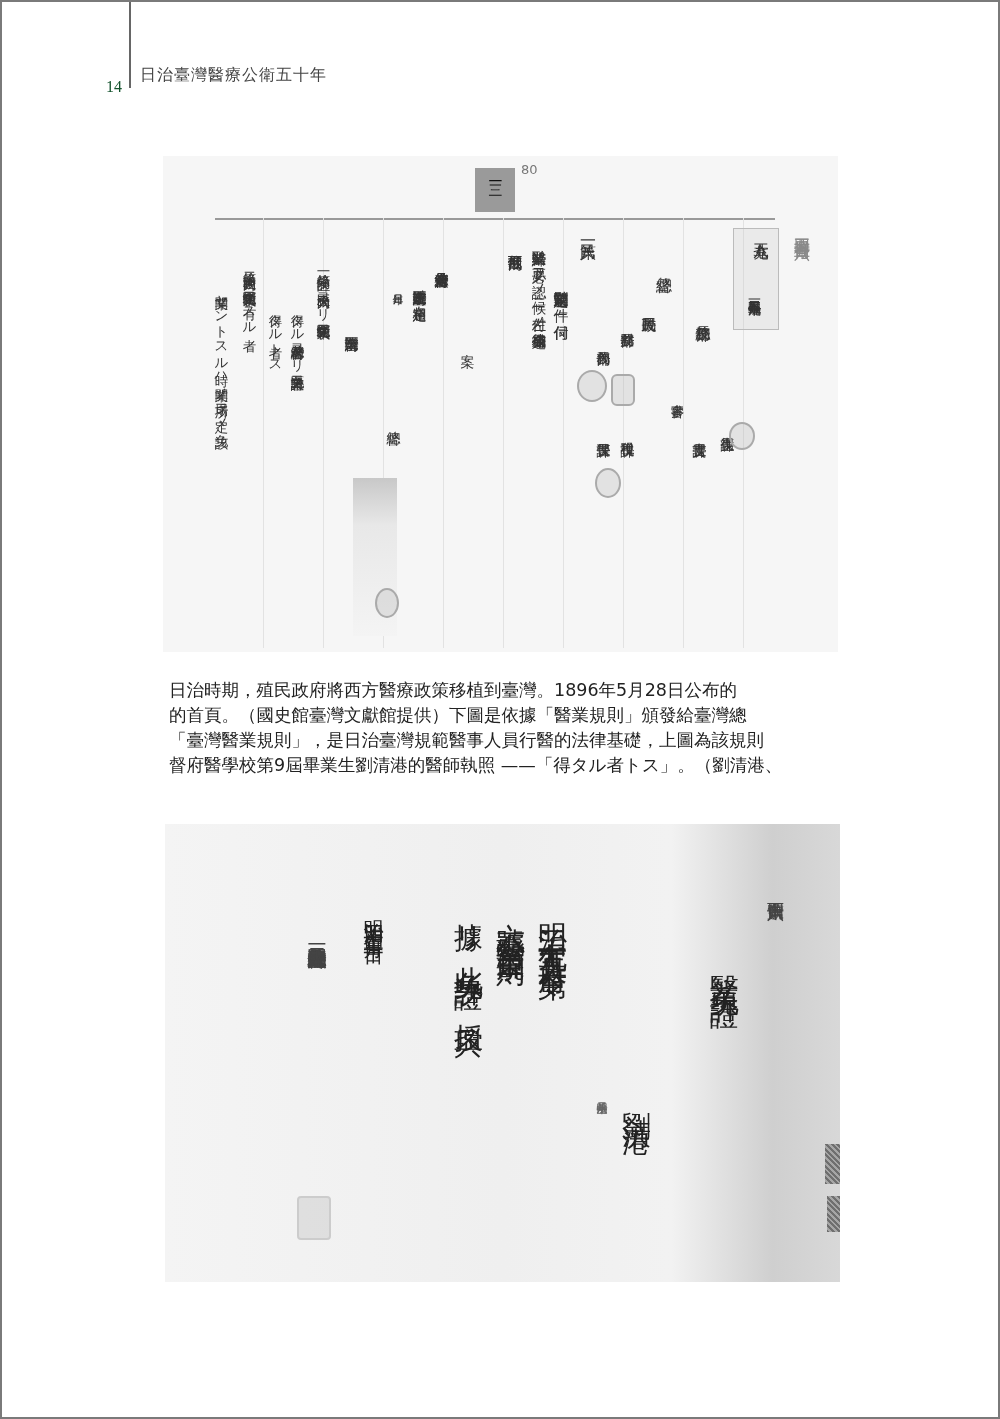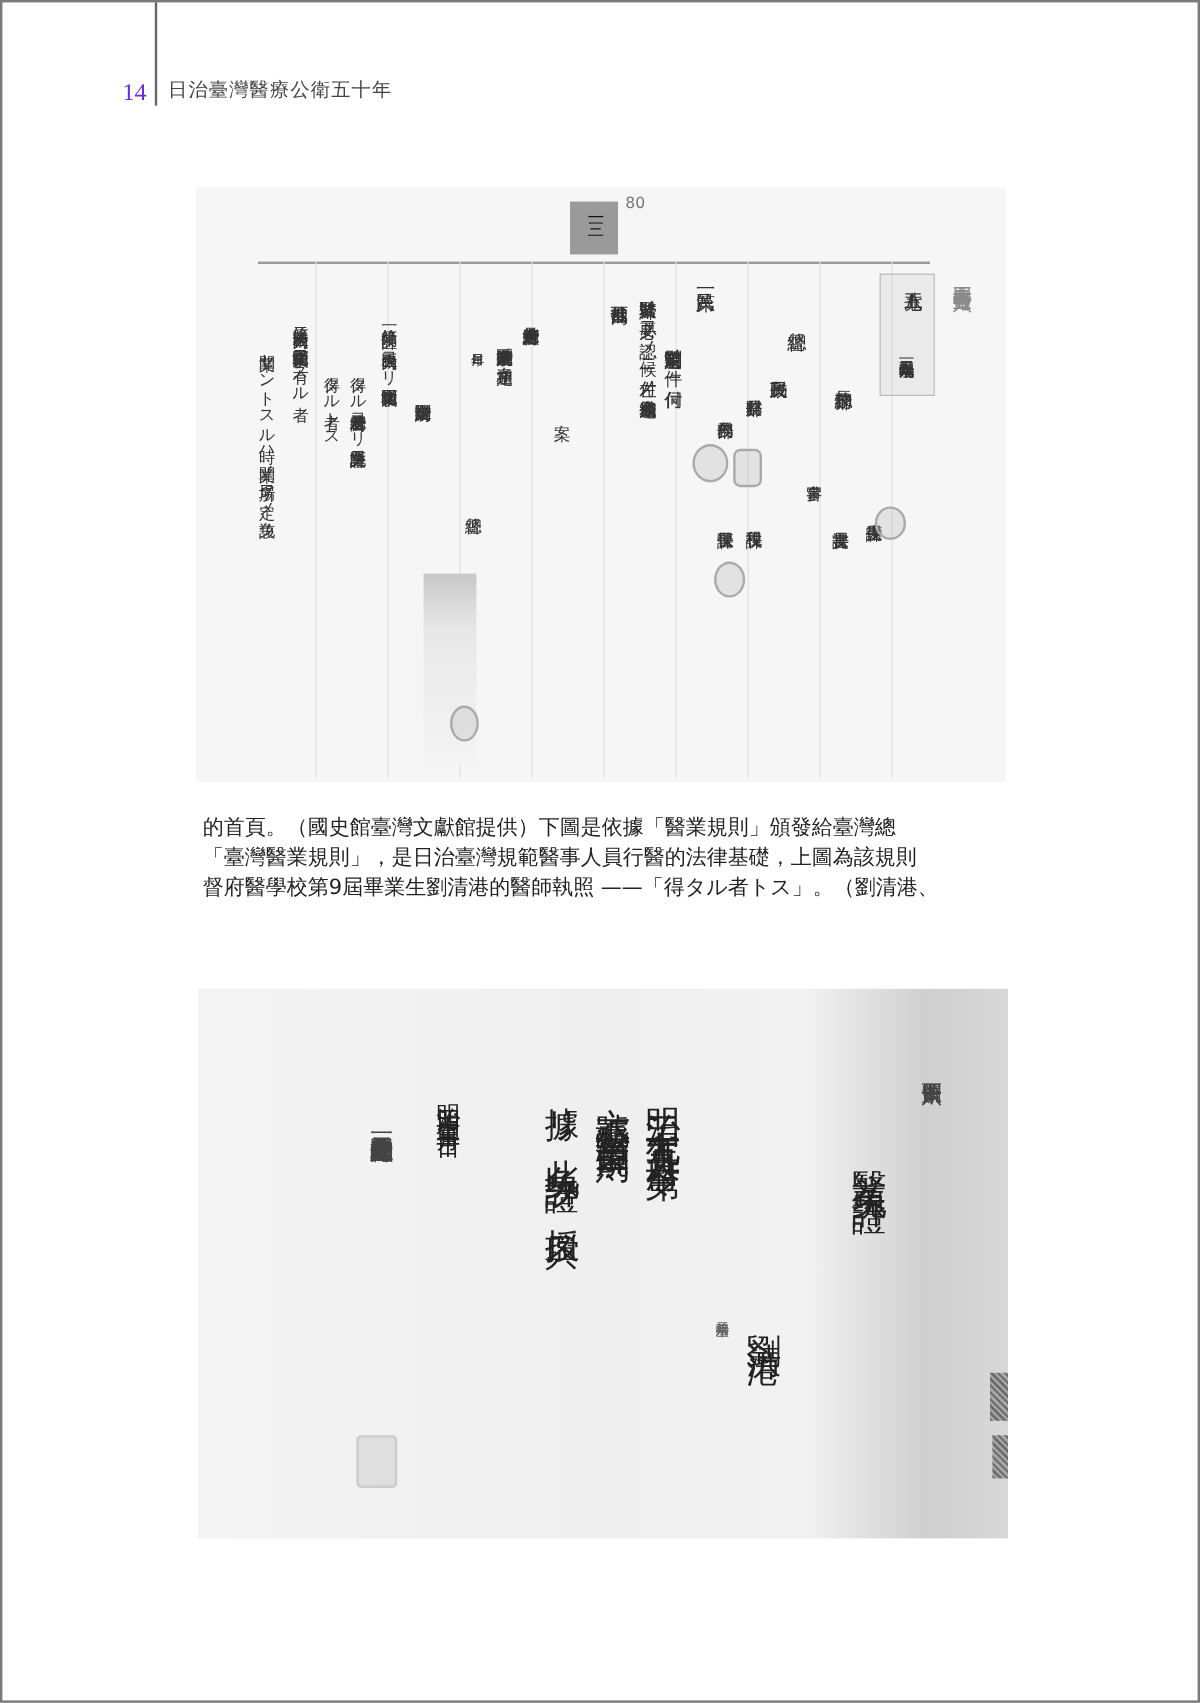--- a/index.html
+++ b/index.html
@@ -1,19 +1,19 @@
 <!DOCTYPE html>
 <html><head>
 <meta charset="utf-8">
 <style>
   html,body{margin:0;padding:0;}
   body{width:1000px;height:1419px;background:#7a7a7a;position:relative;overflow:hidden;}
   .page{position:absolute;left:2px;top:2px;width:996px;height:1415px;background:#ffffff;}
   .header-rule{position:absolute;left:127px;top:0;width:2px;height:86px;background:#666;}
-  .page-num{position:absolute;right:876px;top:64px;font-family:"Liberation Serif",serif;font-size:20px;color:#6d28d9;}
+  .page-num{position:absolute;right:876px;top:76px;font-family:"Liberation Serif",serif;font-size:16px;color:#14532d;}
   .running-title{position:absolute;left:138px;top:63px;font-family:"DejaVu Sans",sans-serif;font-size:16px;color:#444;letter-spacing:1px;text-align:center;}
   .photo{position:absolute;overflow:hidden;}
   .photo-top{left:161px;top:154px;width:675px;height:496px;background:#f6f6f6;}
   .photo-bottom{left:163px;top:822px;width:675px;height:458px;background:linear-gradient(90deg,#f4f4f4 0%,#efefef 50%,#f2f2f2 75%,#cfcfcf 90%,#d8d8d8 100%);}
   .vcol{position:absolute;writing-mode:vertical-rl;font-family:"DejaVu Serif",serif;color:#222;white-space:nowrap;}
   .hand{font-family:"DejaVu Sans",sans-serif;color:#333;}
   .ruled-line{position:absolute;top:62px;width:1px;height:430px;background:#e2e2e2;}
   .top-rule{position:absolute;left:52px;top:62px;width:560px;height:2px;background:#999;}
   .tab-label{position:absolute;left:312px;top:12px;width:40px;height:44px;background:#9a9a9a;}
   .tab-label .vcol{left:12px;top:6px;font-size:14px;color:#111;}
@@ -83,20 +83,21 @@
     <div class="vcol hand" style="left:78px;top:106px;font-size:13.5px;">第二條 内務大臣ノ医術開業免状ヲ有スル者</div>
     <div class="vcol hand" style="left:50px;top:130px;font-size:13.5px;">開業セントスル時ハ開業ノ場所ヲ定メ該免</div>
 
     <div class="seal" style="left:414px;top:214px;width:26px;height:28px;"></div>
     <div class="seal" style="left:448px;top:218px;width:20px;height:28px;border-radius:6px;"></div>
     <div class="seal" style="left:432px;top:312px;width:22px;height:26px;"></div>
     <div class="seal" style="left:566px;top:266px;width:22px;height:24px;"></div>
   </div>
 
   <div class="caption">
+    <p>日治時期，殖民政府將西方醫療政策移植到臺灣。1896年5月28日公布的</p>
     <p>的首頁。（國史館臺灣文獻館提供）下圖是依據「醫業規則」頒發給臺灣總</p>
     <p>「臺灣醫業規則」，是日治臺灣規範醫事人員行醫的法律基礎，上圖為該規則</p>
     <p>督府醫學校第9屆畢業生劉清港的醫師執照 ——「得タル者トス」。（劉清港、</p>
   </div>
 
   <div class="photo photo-bottom">
     <div class="vcol" style="left:600px;top:66px;font-size:17px;color:#444;">第百六十四號</div>
     <div class="vcol" style="left:540px;top:128px;font-size:29px;letter-spacing:6px;">醫業免許證</div>
     <div class="vcol" style="left:452px;top:264px;font-size:29px;letter-spacing:8px;">劉清港</div>
     <div class="vcol" style="left:428px;top:270px;font-size:11px;color:#666;">明治十八年二月生</div>

